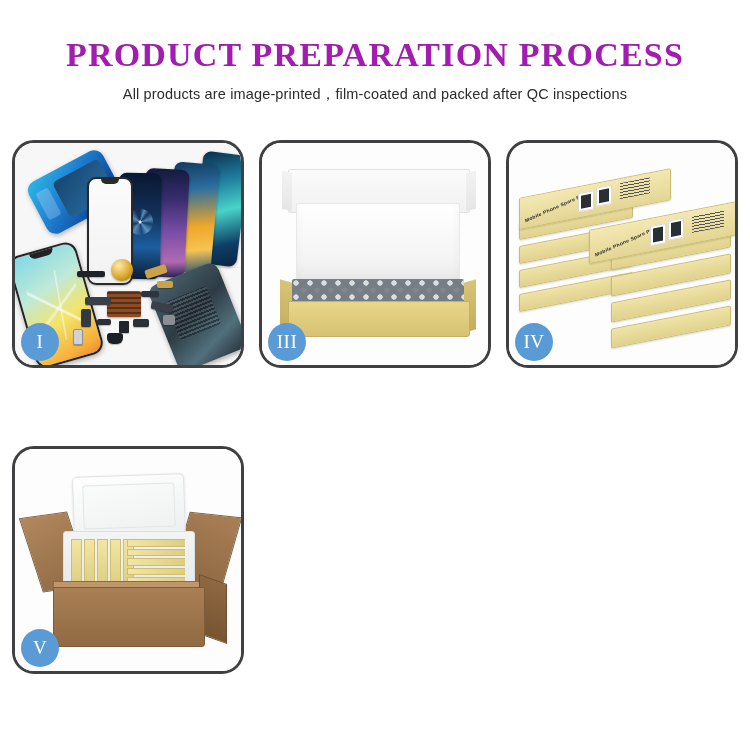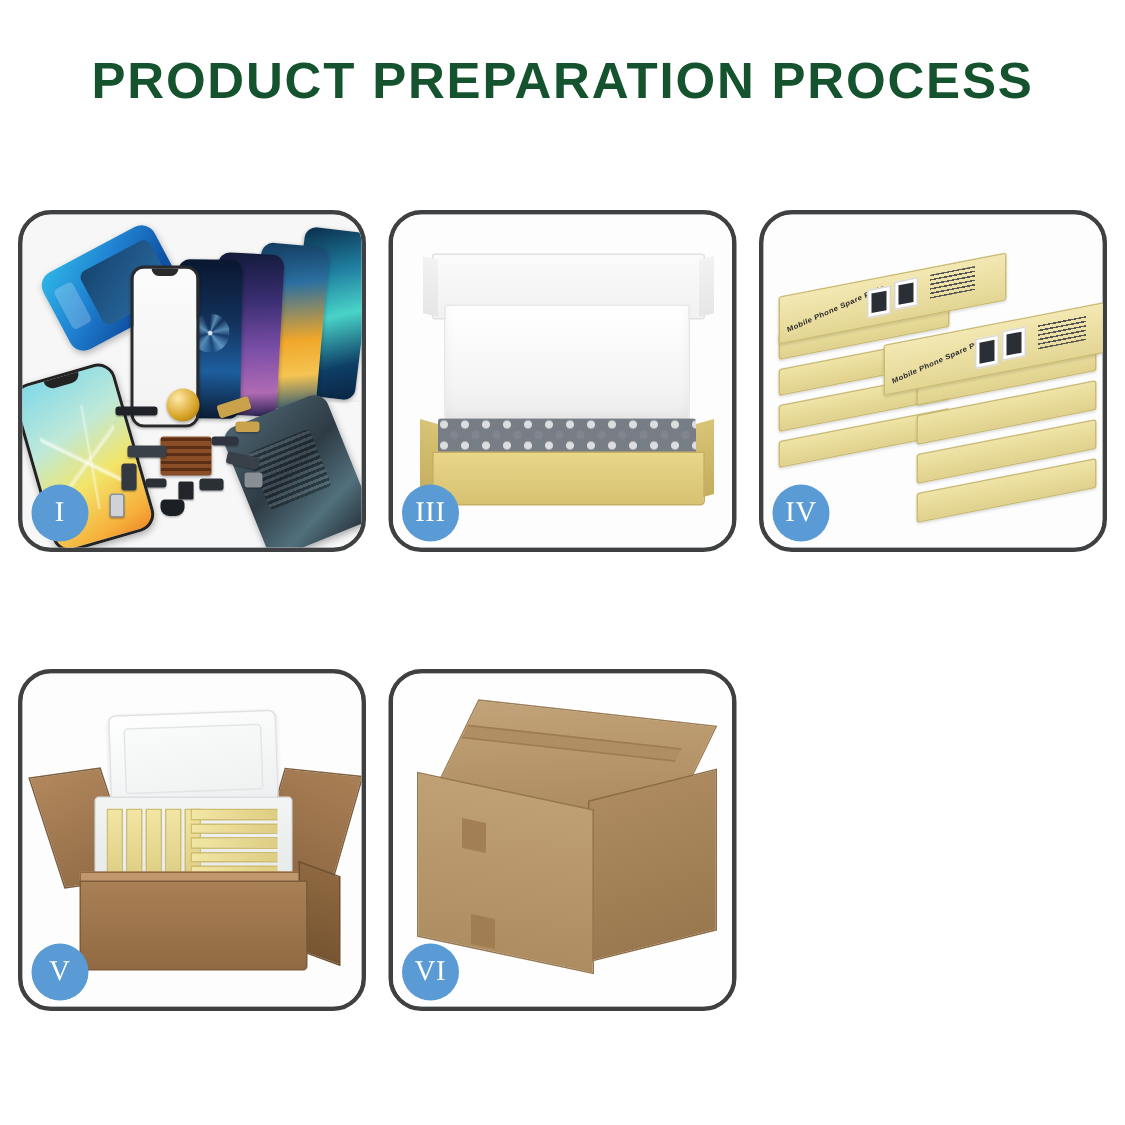--- a/index.html
+++ b/index.html
@@ -14,25 +14,25 @@
     overflow: hidden;
     position: relative;
   }
 
   
   .header {
     text-align: center;
     padding-top: 36px;
   }
   .page-title {
-    font-family: Liberation Sans, sans-serif;
+    font-family: Liberation Serif, serif;
     font-size: 34px;
     font-weight: 700;
     letter-spacing: 1.2px;
-    color: #14532d;
+    color: #a21caf;
     margin: 0;
     line-height: 1.1;
   }
   .page-subtitle {
     font-family: "Liberation Sans", sans-serif;
     font-size: 14.5px;
     font-weight: 400;
     color: #2b2b2b;
     margin: 12px 0 0 0;
     letter-spacing: 0.15px;
@@ -440,20 +440,21 @@
   .c6-tape-b {
     position:absolute; left:38px; top:136px; width:16px; height:20px;
     background:#9d7a50; transform:skewY(12deg); opacity:.85;
   }
 </style>
 </head>
 <body>
 
 <div class="header">
   <h1 class="page-title">PRODUCT PREPARATION PROCESS</h1>
+  <p class="page-subtitle">All products are image-printed，film-coated and packed after QC inspections</p>
 </div>
 
 <div class="steps-grid">
 
   <div class="step-panel">
     <div class="panel-photo">
       <div class="p1-bg"></div>
       <div class="blue-frame"></div>
       <div class="phone-fan">
         <div class="fan-phone fan-p5"></div>
@@ -563,28 +564,14 @@
             <div class="ybar-h"></div>
         </div>
         <div class="carton5-liprim"></div>
         <div class="carton5-right"></div>
         <div class="carton5-front"></div>
       </div>
     </div>
     <div class="step-badge">V</div>
   </div>
 
-  <div class="step-panel">
-    <div class="panel-photo">
-      <div class="p6-bg"></div>
-      <div class="carton6">
-        <div class="c6-top"></div>
-        <div class="c6-top-seam"></div>
-        <div class="c6-side"></div>
-        <div class="c6-front"></div>
-        <div class="c6-tape-a"></div>
-        <div class="c6-tape-b"></div>
-      </div>
-    </div>
-    <div class="step-badge">VI</div>
-  </div>
 
 </div>
 
 </body></html>

